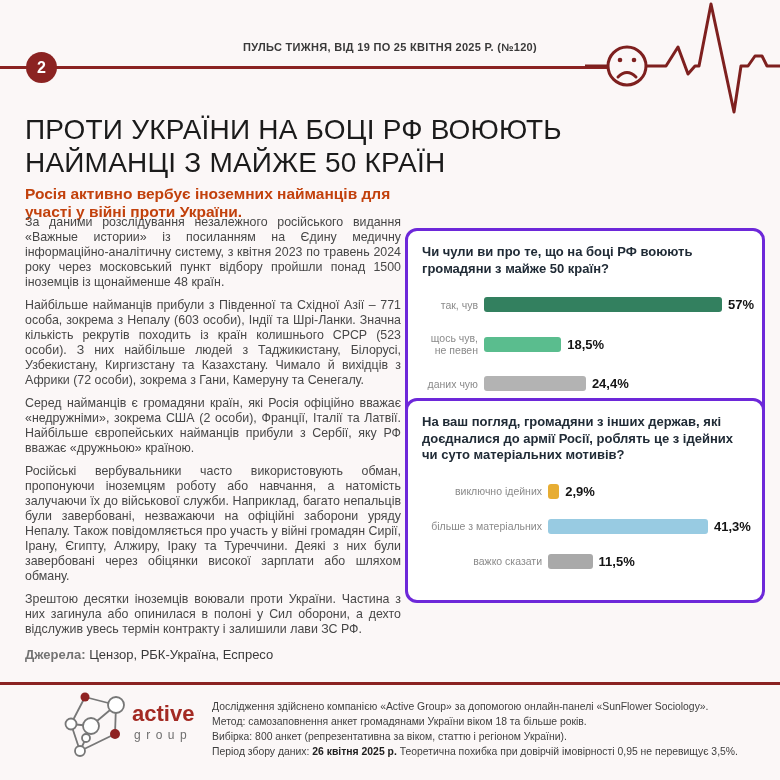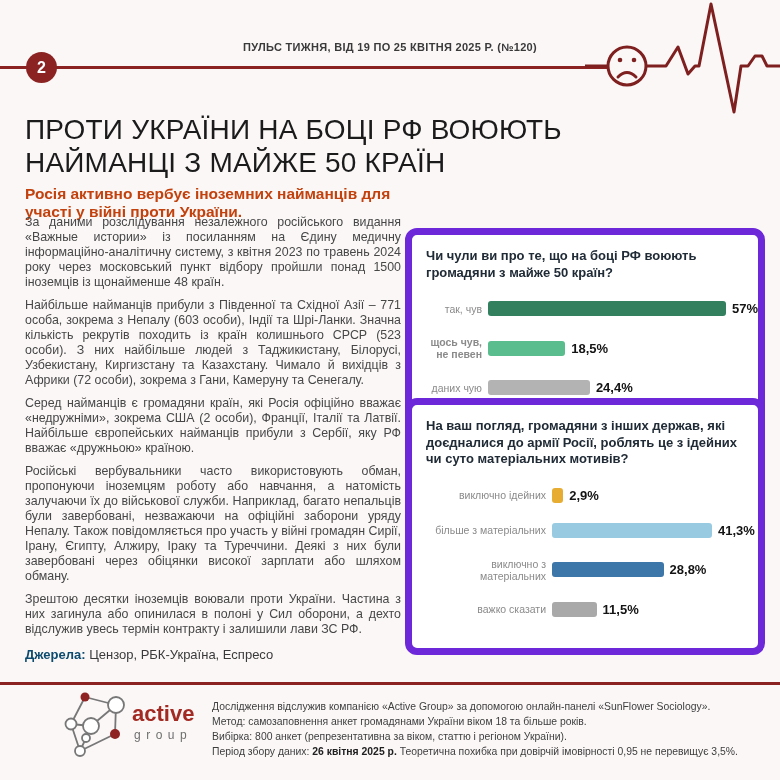--- a/index.html
+++ b/index.html
@@ -26,25 +26,25 @@
   }
   .lead{
     position:absolute;left:25px;top:169px;width:400px;
     font-size:15.5px;line-height:1.22;font-weight:600;color:#c2410c;
   }
   .article{position:absolute;left:25px;top:207px;width:376px;}
   .article p{
     margin:8px 0 8px 0;font-size:12.4px;line-height:1.21;color:#474747;text-align:justify;
   }
   .sources{position:absolute;left:25px;top:647px;font-size:13px;color:#3a3a3a;}
-  .sources b{color:#0c4a6e;}
+  .sources b{color:#737373;}
   
   .chartbox{
     position:absolute;left:405px;width:360px;box-sizing:border-box;
-    background:#ffffff;border:7px solid #6d28d9;border-radius:12px;
+    background:#ffffff;border:3px solid #6d28d9;border-radius:12px;
     padding:13px 14px 11px 12px;
   }
   .chartbox h3{
     margin:0 0 9px 2px;font-size:13px;line-height:1.28;color:#202b36;font-weight:bold;
   }
   .crow{display:flex;align-items:center;gap:6px;margin:20px 0;}
   .clabel{
     flex:0 0 auto;text-align:right;color:#8a8a8a;font-size:10.5px;line-height:1.15;
   }
   .cbar{height:15px;border-radius:3px;flex:0 0 auto;}
@@ -94,21 +94,21 @@
 
   <section class="chartbox" style="top:228px">
     <h3>Чи чули ви про те, що на боці РФ воюють громадяни з майже 50 країн?</h3>
     <div class="rows">
         <div class="crow">
           <div class="clabel" style="width: 58px;">так, чув</div>
           <div class="cbar" style="width: 238px; background: rgb(51, 128, 95);"></div>
           <div class="cval">57%</div>
         </div>
         <div class="crow">
-          <div class="clabel" style="width: 58px; font-weight: bold;">щось чув, не певен</div>
+          <div class="clabel" style="width: 58px;">щось чув, не певен</div>
           <div class="cbar" style="width: 77.2456px; background: rgb(90, 189, 142);"></div>
           <div class="cval">18,5%</div>
         </div>
         <div class="crow">
           <div class="clabel" style="width: 58px;">даних чую</div>
           <div class="cbar" style="width: 101.881px; background: rgb(179, 179, 179);"></div>
           <div class="cval">24,4%</div>
         </div>
       </div>
   </section>
@@ -118,25 +118,20 @@
     <div class="rows">
         <div class="crow">
           <div class="clabel" style="width: 122px; text-align: right;">виключно ідейних</div>
           <div class="cbar" style="width: 11.2349px; background: rgb(231, 173, 51);"></div>
           <div class="cval">2,9%</div>
         </div>
         <div class="crow">
           <div class="clabel" style="width: 122px;">більше з матеріальних</div>
           <div class="cbar" style="width: 160px; background: rgb(152, 203, 226);"></div>
           <div class="cval">41,3%</div>
-        </div>
-        <div class="crow">
-          <div class="clabel" style="width: 122px;">виключно з матеріальних</div>
-          <div class="cbar" style="width: 111.574px; background: rgb(61, 118, 168);"></div>
-          <div class="cval">28,8%</div>
         </div>
         <div class="crow">
           <div class="clabel" style="width: 122px;">важко сказати</div>
           <div class="cbar" style="width: 44.5521px; background: rgb(169, 169, 169);"></div>
           <div class="cval">11,5%</div>
         </div>
       </div>
   </section>
 
   <div class="fline"></div>
@@ -160,19 +155,19 @@
       <circle cx="35" cy="36" r="8" fill="#fff" stroke="#777" stroke-width="1.8"></circle>
       <circle cx="59" cy="44" r="5" fill="#8f2222"></circle>
       <circle cx="30" cy="48" r="4" fill="#fff" stroke="#777" stroke-width="1.8"></circle>
       <circle cx="24" cy="61" r="5" fill="#fff" stroke="#777" stroke-width="1.8"></circle>
     </g>
     <text x="76" y="31" font-family="Liberation Sans, sans-serif" font-size="22" font-weight="bold" fill="#a32a23">active</text>
     <text x="78" y="49" font-family="Liberation Sans, sans-serif" font-size="12" letter-spacing="5.5" fill="#6f6f6f">group</text>
   </svg>
 
   <div class="ftext">
-    <div>Дослідження відслужив компанією «Active Group» за допомогою онлайн-панелі «SunFlower Sociology».</div>
+    <div>Дослідження здійснено компанією «Active Group» за допомогою онлайн-панелі «SunFlower Sociology».</div>
     <div>Метод: самозаповнення анкет громадянами України віком 18 та більше років.</div>
     <div>Вибірка: 800 анкет (репрезентативна за віком, статтю і регіоном України).</div>
     <div><span>Період збору даних: </span><b>26 квітня 2025 р.</b><span> Теоретична похибка при довірчій імовірності 0,95 не перевищує 3,5%.</span></div>
   </div>
 
 </div>
 
 </body></html>

